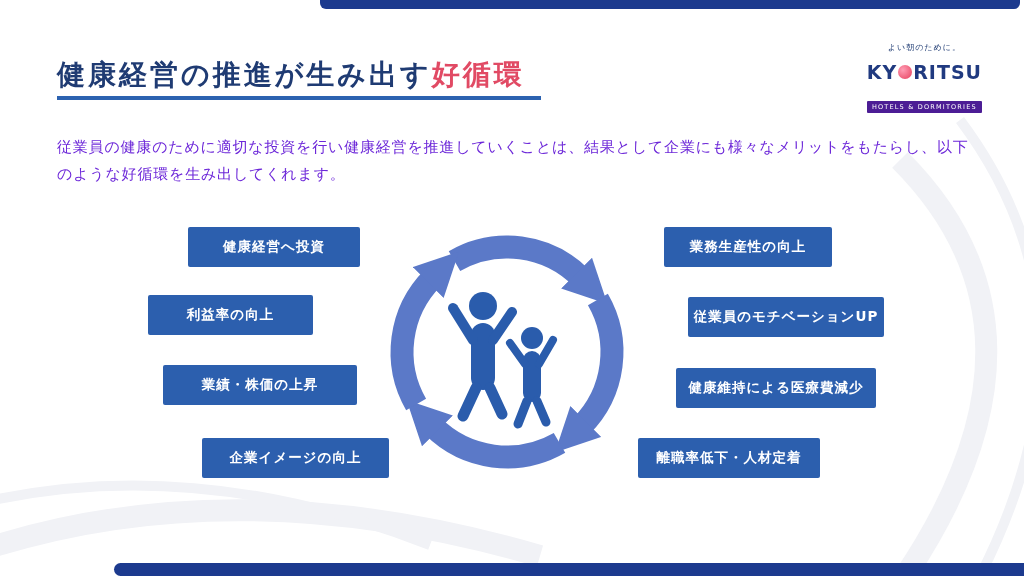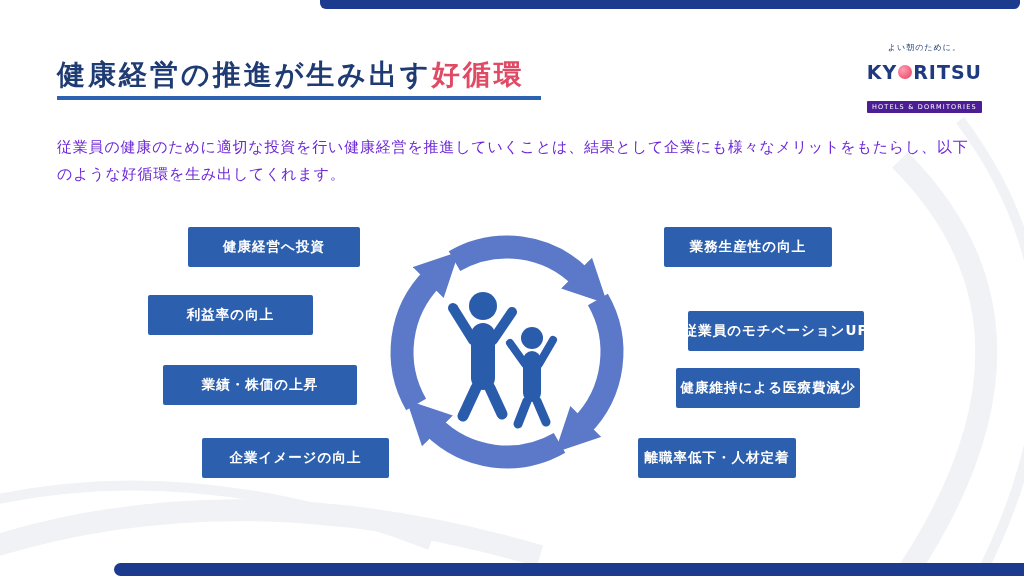--- a/index.html
+++ b/index.html
@@ -95,23 +95,23 @@
 </div>
 
 <p class="intro">従業員の健康のために適切な投資を行い健康経営を推進していくことは、結果として企業にも様々なメリットをもたらし、以下のような好循環を生み出してくれます。</p>
 
 <div class="box" style="left:188px; top:227px; width:172px;">健康経営へ投資</div>
 <div class="box" style="left:148px; top:295px; width:165px;">利益率の向上</div>
 <div class="box" style="left:163px; top:365px; width:194px;">業績・株価の上昇</div>
 <div class="box" style="left:202px; top:438px; width:187px;">企業イメージの向上</div>
 
 <div class="box" style="left:664px; top:227px; width:168px;">業務生産性の向上</div>
-<div class="box" style="left:688px; top:311px; width:176px;">従業員のモチベーションUP</div>
-<div class="box" style="left:676px; top:368px; width:184px;">健康維持による医療費減少</div>
-<div class="box" style="left:638px; top:438px; width:158px;">離職率低下・人材定着</div>
+<div class="box" style="left:688px; top:297px; width:196px;">従業員のモチベーションUP</div>
+<div class="box" style="left:676px; top:368px; width:200px;">健康維持による医療費減少</div>
+<div class="box" style="left:638px; top:438px; width:182px;">離職率低下・人材定着</div>
 
 <svg class="cycle-diagram" viewBox="0 0 300 300" aria-hidden="true">
   <defs>
     <marker id="ah" viewBox="0 0 4 4" refX="0.6" refY="2" markerWidth="1.9" markerHeight="1.9" orient="auto">
       <path d="M0,0 L4,2 L0,4 Z" fill="#5b79c8"></path>
     </marker>
   </defs>
   <g fill="none" stroke="#5b79c8" stroke-width="23">
     <path d="M97.5 59.1 A105 105 0 0 1 224.2 75.8" marker-end="url(#ah)"></path>
     <path d="M240.9 97.5 A105 105 0 0 1 224.2 224.2" marker-end="url(#ah)"></path>

